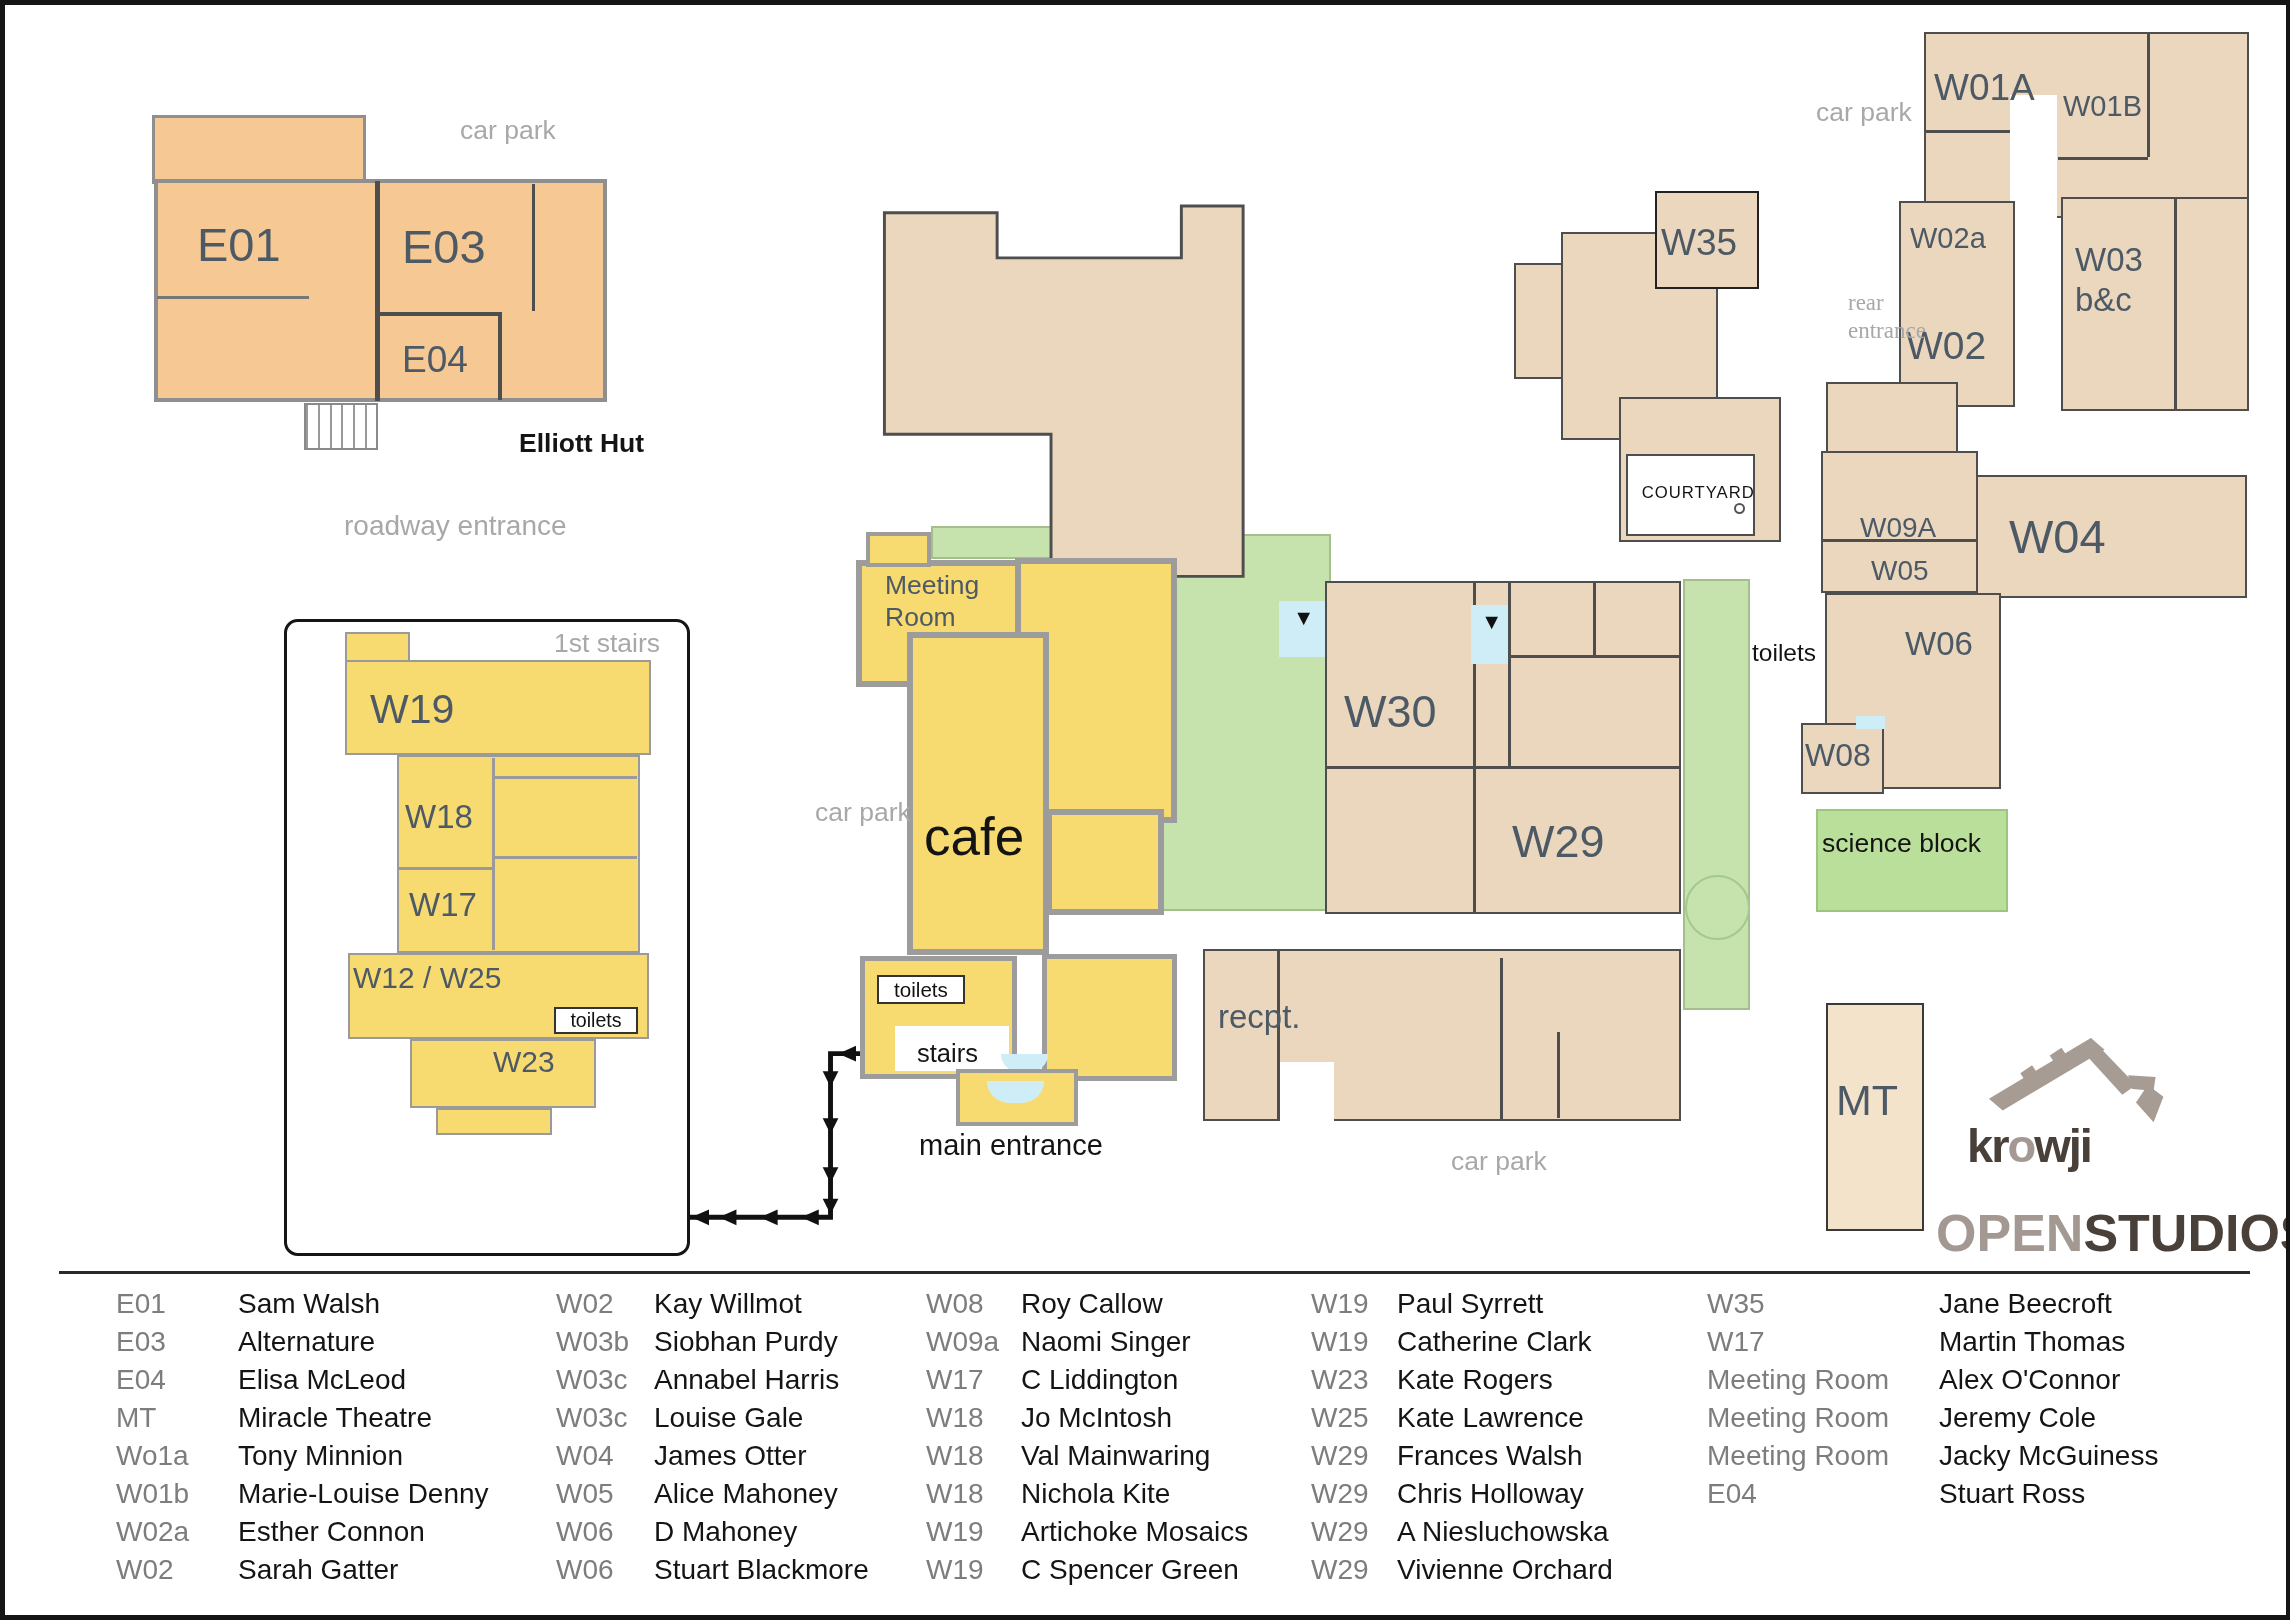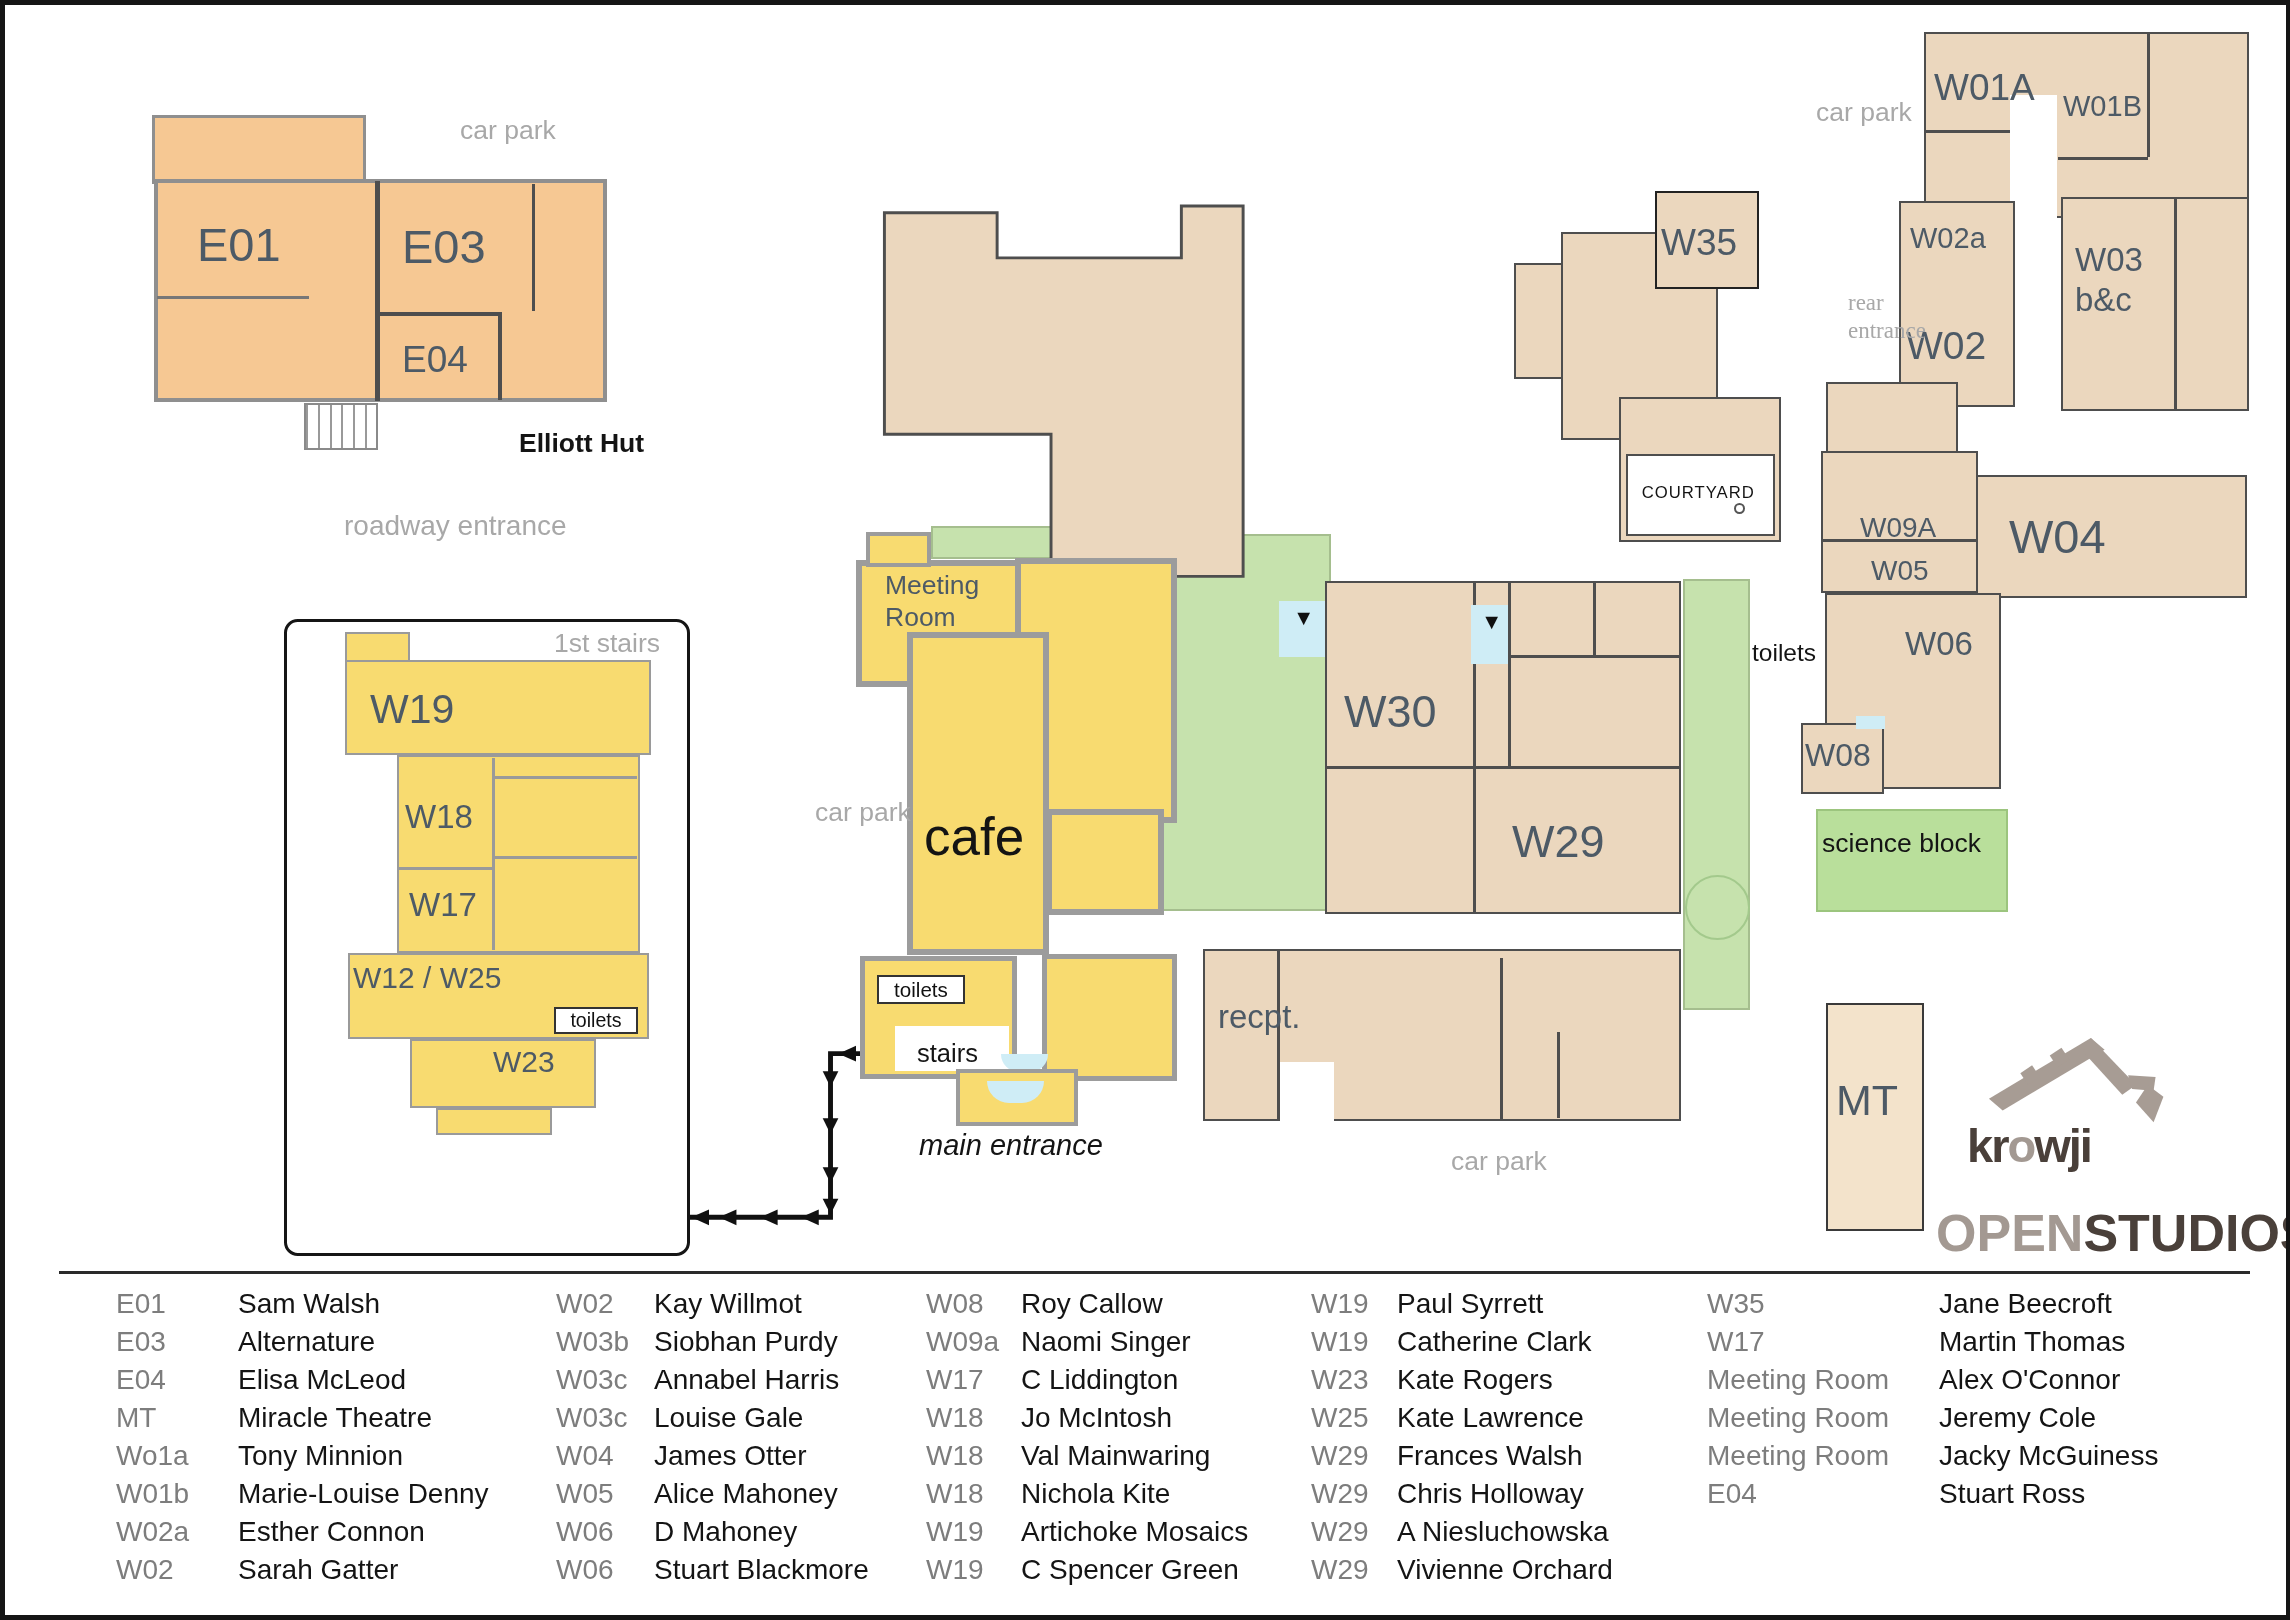--- a/index.html
+++ b/index.html
@@ -101,21 +101,21 @@
   <div class="b white" style="left:890px;top:1021px;width:114px;height:45px"></div>
   <div class="b yellow" style="left:1037px;top:949px;width:135px;height:127px;border-width:5.9px"></div>
   <div class="b blue" style="left:996px;top:1049px;width:47px;height:17.6px;border-radius:0 0 23.5px 23.5px"></div>
   <div class="b yellow" style="left:951px;top:1064px;width:122px;height:57px;border-width:4.9px"></div>
   <div class="b blue" style="left:982px;top:1076px;width:57px;height:21.6px;border-radius:0 0 28px 28px"></div>
 
   <div class="b tan" style="left:1556px;top:227px;width:157px;height:208px"></div>
   <div class="b tan" style="left:1509px;top:258px;width:49px;height:116px"></div>
   <div class="b tan" style="left:1650px;top:186px;width:104px;height:98px;border-color:#222"></div>
   <div class="b tan" style="left:1614px;top:392px;width:162px;height:145px"></div>
-  <div class="courtyardbox" style="left:1621px;top:449px;width:149px;height:82px">
+  <div class="courtyardbox" style="left:1621px;top:449px;width:129px;height:82px">
     <div class="lbl black" style="left:13.7px;top:27.4px;font-size:16.7px;letter-spacing:1px">COURTYARD</div>
     <div class="dot" style="left:106px;top:47px;width:6.9px;height:6.9px"></div>
   </div>
 
   <div class="b tan" style="left:1320px;top:576px;width:356px;height:333px"></div>
   <div class="wall" style="left:1468px;top:578px;width:2.9px;height:329px"></div>
   <div class="wall" style="left:1322px;top:761px;width:352px;height:2.9px"></div>
   <div class="wall" style="left:1505px;top:650px;width:170px;height:2.9px"></div>
   <div class="wall" style="left:1503px;top:578px;width:2.9px;height:184px"></div>
   <div class="wall" style="left:1588px;top:578px;width:2.9px;height:74px"></div>
@@ -356,21 +356,21 @@
 Room</div>
       <div class="lbl gray" style="left: 455px; top: 110px; font-size: 26.5px;">car park</div>
       <div class="lbl gray" style="left: 1811px; top: 92px; font-size: 26.5px;">car park</div>
       <div class="lbl gray" style="left: 810px; top: 792px; font-size: 26.5px;">car park</div>
       <div class="lbl gray" style="left: 1446px; top: 1141px; font-size: 26.5px;">car park</div>
       <div class="lbl gray" style="left: 339px; top: 504px; font-size: 28px;">roadway entrance</div>
       <div class="lbl gray" style="left: 1843px; top: 284px; font-size: 23px; font-family: Liberation Serif, serif;">rear
 entrance</div>
       <div class="lbl gray" style="left: 549px; top: 623px; font-size: 26.5px;">1st stairs</div>
       <div class="lbl black bold" style="left: 514px; top: 423px; font-size: 26.5px;">Elliott Hut</div>
-      <div class="lbl black" style="left: 914px; top: 1123px; font-size: 29px; font-style: italic;">main entrance</div>
+      <div class="lbl black" style="left: 914px; top: 1123px; font-size: 29px;">main entrance</div>
       <div class="lbl black" style="left: 912px; top: 1033px; font-size: 25.5px;">stairs</div>
       <div class="lbl black" style="left: 919px; top: 800px; font-size: 53px;">cafe</div>
       <div class="lbl black" style="left: 1817px; top: 823px; font-size: 26.5px;">science block</div>
       <div class="lbl black" style="left: 1747px; top: 633px; font-size: 24.5px;">toilets</div>
       <div class="boxlbl" style="left: 549px; top: 1002px; width: 84px; height: 27.4px; font-size: 19.6px;">toilets</div>
       <div class="boxlbl" style="left: 872px; top: 970px; width: 88px; height: 29px; font-size: 20.6px;">toilets</div>
     </div>
 
 </div>
 

